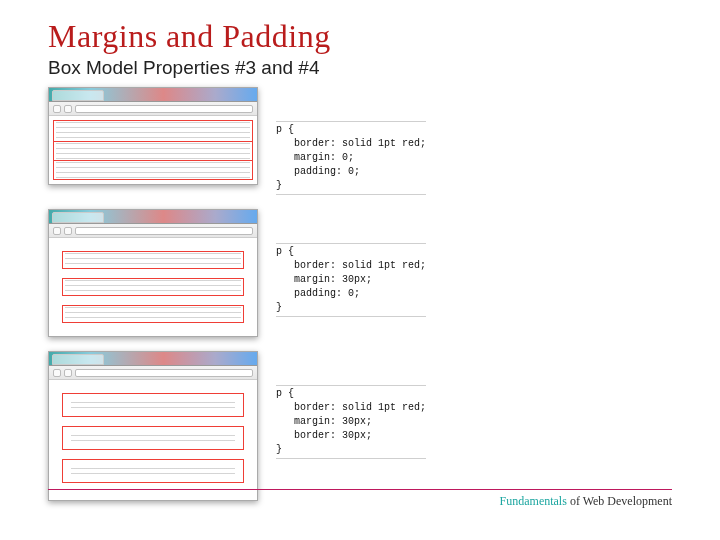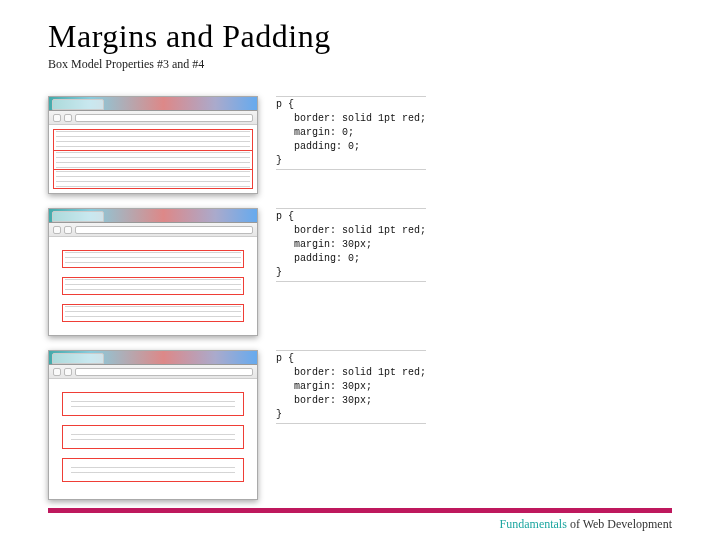--- a/index.html
+++ b/index.html
@@ -12,30 +12,30 @@
     overflow: hidden;
   }
   .slide {
     position: absolute;
     inset: 0;
     padding: 18px 48px 0 48px;
   }
   .title {
     font-size: 32px;
     font-weight: normal;
-    color: #000000;
+    color: #b91c1c;
     font-family: Georgia, serif;
     letter-spacing: 0.5px;
   }
   .subtitle {
-    font-size: 12px;
+    font-size: 19px;
     color: #222;
-    font-family: Liberation Serif, serif;
+    font-family: Liberation Sans, sans-serif;
     margin-top: 2px;
-    margin-bottom: 24px;
+    margin-bottom: 8px;
   }
   .examples {
     display: flex;
     flex-direction: column;
     gap: 14px;
   }
   .example-row {
     display: flex;
     align-items: flex-start;
     gap: 18px;
@@ -104,29 +104,30 @@
   .code-block {
     font-family: 'Courier New', monospace;
     font-size: 10px;
     line-height: 14px;
     color: #000;
     background: #fff;
     white-space: pre;
     border-top: 1px solid #cfcfcf;
     border-bottom: 1px solid #cfcfcf;
     padding: 1px 0;
+    margin-top: 34px;
   }
   .code-block .sel { color:#111; }
   .code-block .prop { color:#111; padding-left: 18px; display:inline-block;}
   .footer {
     position: absolute;
-    bottom: 8px;
+    bottom: 31px;
     right: 48px;
     left: 48px;
-    border-top: 5px solid #be185d;
+    border-top: 1px solid #be185d;
     padding-top: 4px;
     text-align: right;
     font-family: Georgia, serif;
     font-size: 12px;
     color: #333;
   }
   .footer .fund { color: #1ca6a0; }
   
   .lines{
     background: repeating-linear-gradient(#555 0 1px, transparent 1px 5px);

